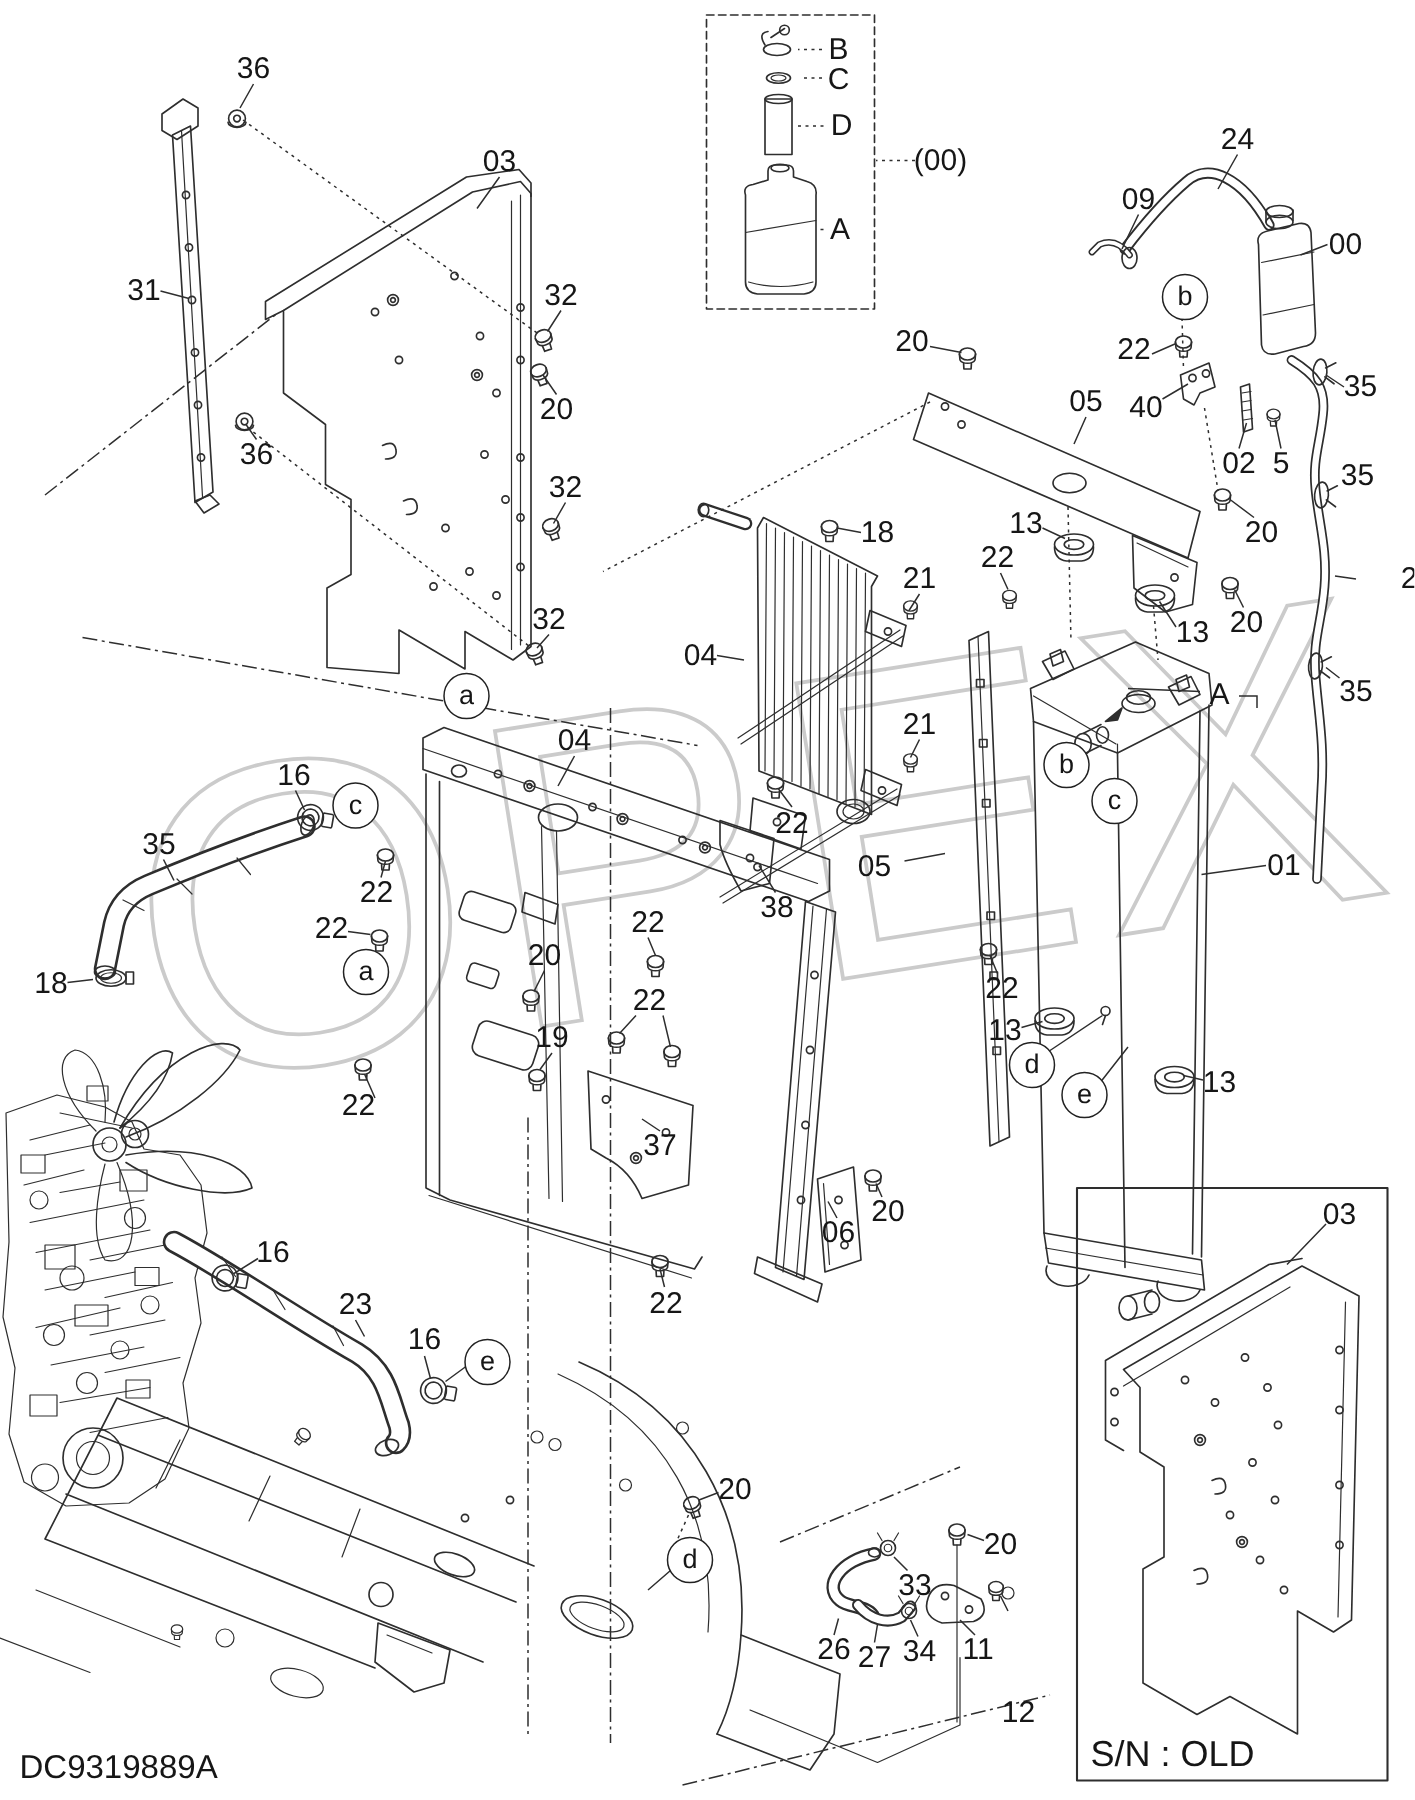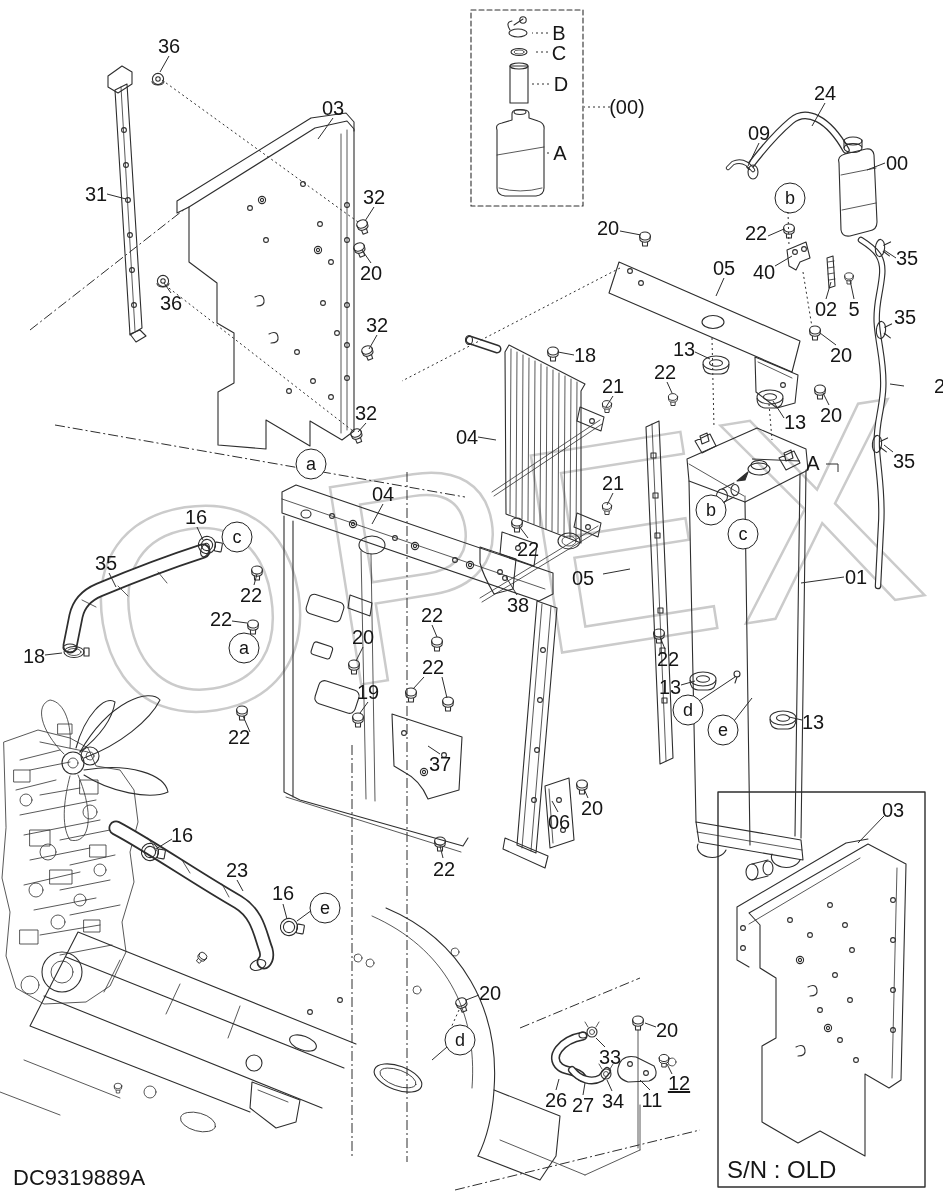--- a/index.html
+++ b/index.html
@@ -442,21 +442,21 @@
       <div class="pl" style="left: 182px; top: 835px;">16</div>
       <div class="pl" style="left: 237px; top: 870px;">23</div>
       <div class="pl" style="left: 283px; top: 893px;">16</div>
       <div class="pl" style="left: 490px; top: 993px;">20</div>
       <div class="pl" style="left: 667px; top: 1030px;">20</div>
       <div class="pl" style="left: 610px; top: 1057px;">33</div>
       <div class="pl" style="left: 556px; top: 1100px;">26</div>
       <div class="pl" style="left: 583px; top: 1105px;">27</div>
       <div class="pl" style="left: 613px; top: 1101px;">34</div>
       <div class="pl" style="left: 652px; top: 1100px;">11</div>
-      <div class="pl" style="left: 679px; top: 1083px; text-decoration: underline;">12</div>
+      <div class="pl" style="left: 679px; top: 1142px;">12</div>
       <div class="pl" style="left: 893px; top: 810px;">03</div>
       <div class="cl" style="left: 790px; top: 198px;">b</div>
       <div class="cl" style="left: 311px; top: 464px;">a</div>
       <div class="cl" style="left: 237px; top: 537px;">c</div>
       <div class="cl" style="left: 743px; top: 534px;">c</div>
       <div class="cl" style="left: 711px; top: 510px;">b</div>
       <div class="cl" style="left: 244px; top: 648px;">a</div>
       <div class="cl" style="left: 688px; top: 710px;">d</div>
       <div class="cl" style="left: 723px; top: 730px;">e</div>
       <div class="cl" style="left: 325px; top: 908px;">e</div>

